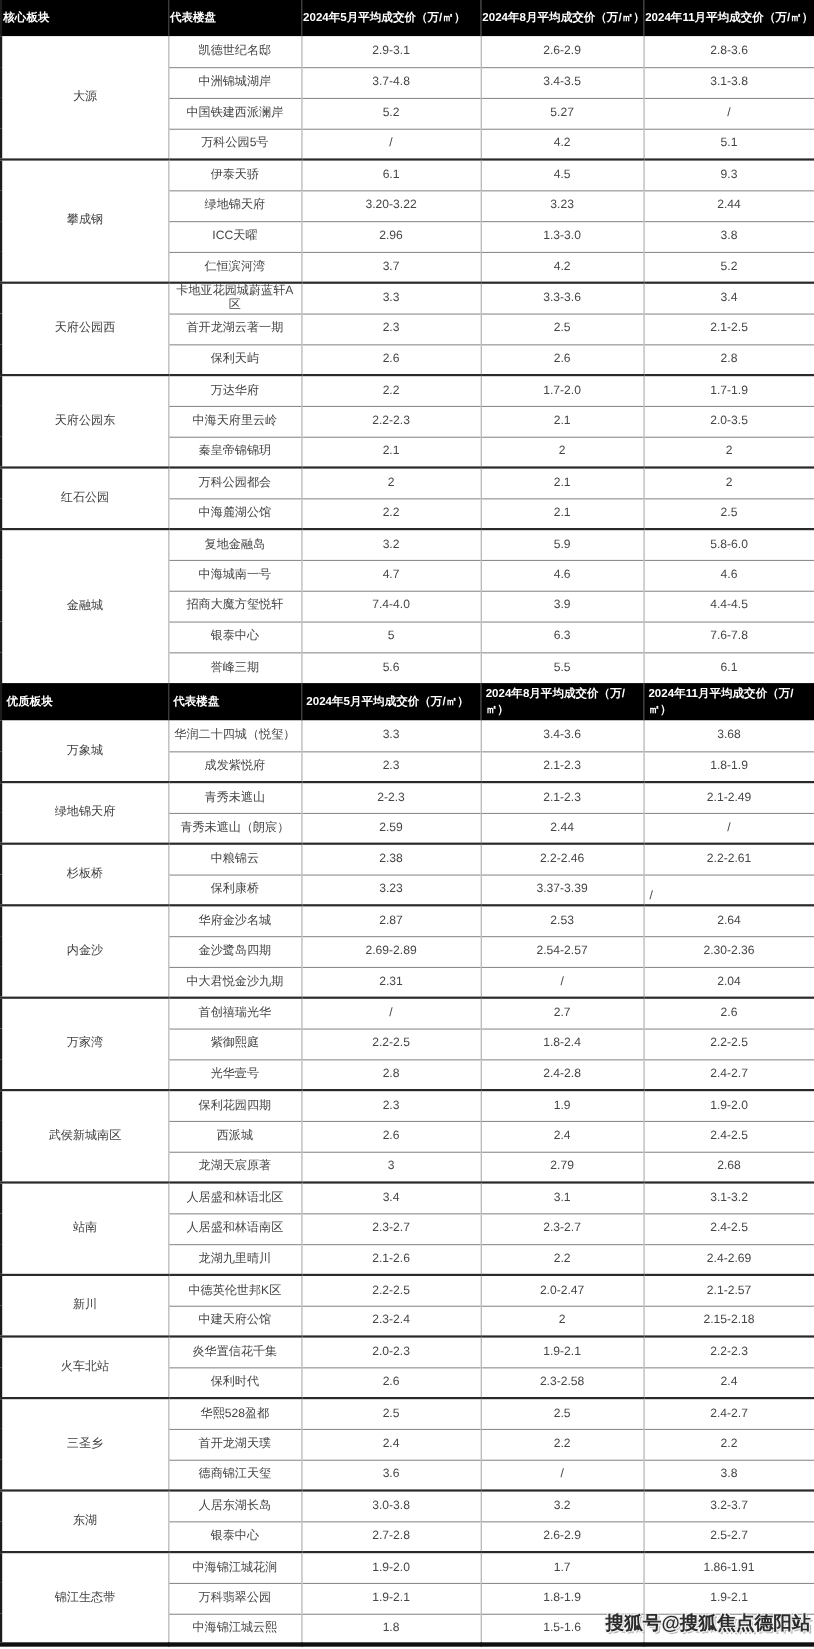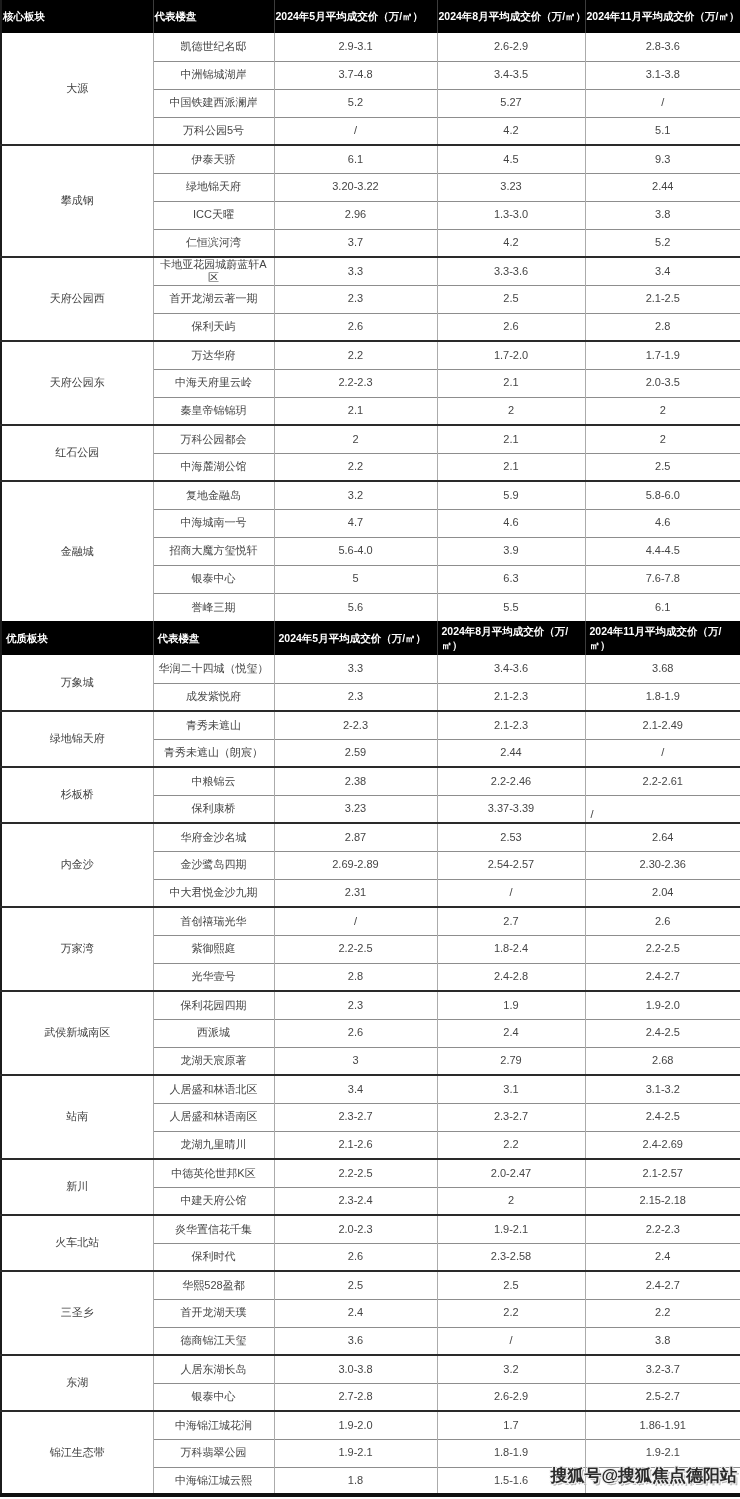--- a/index.html
+++ b/index.html
@@ -168,21 +168,21 @@
             <td class="price-cell">5.8-6.0</td>
           </tr>
           <tr class="row-sep">
             <td class="name-cell">中海城南一号</td>
             <td class="price-cell">4.7</td>
             <td class="price-cell">4.6</td>
             <td class="price-cell">4.6</td>
           </tr>
           <tr class="row-sep">
             <td class="name-cell">招商大魔方玺悦轩</td>
-            <td class="price-cell">5.6-4.0</td>
+            <td class="price-cell">7.4-4.0</td>
             <td class="price-cell">3.9</td>
             <td class="price-cell">4.4-4.5</td>
           </tr>
           <tr class="row-sep">
             <td class="name-cell">银泰中心</td>
             <td class="price-cell">5</td>
             <td class="price-cell">6.3</td>
             <td class="price-cell">7.6-7.8</td>
           </tr>
           <tr class="row-sep">

